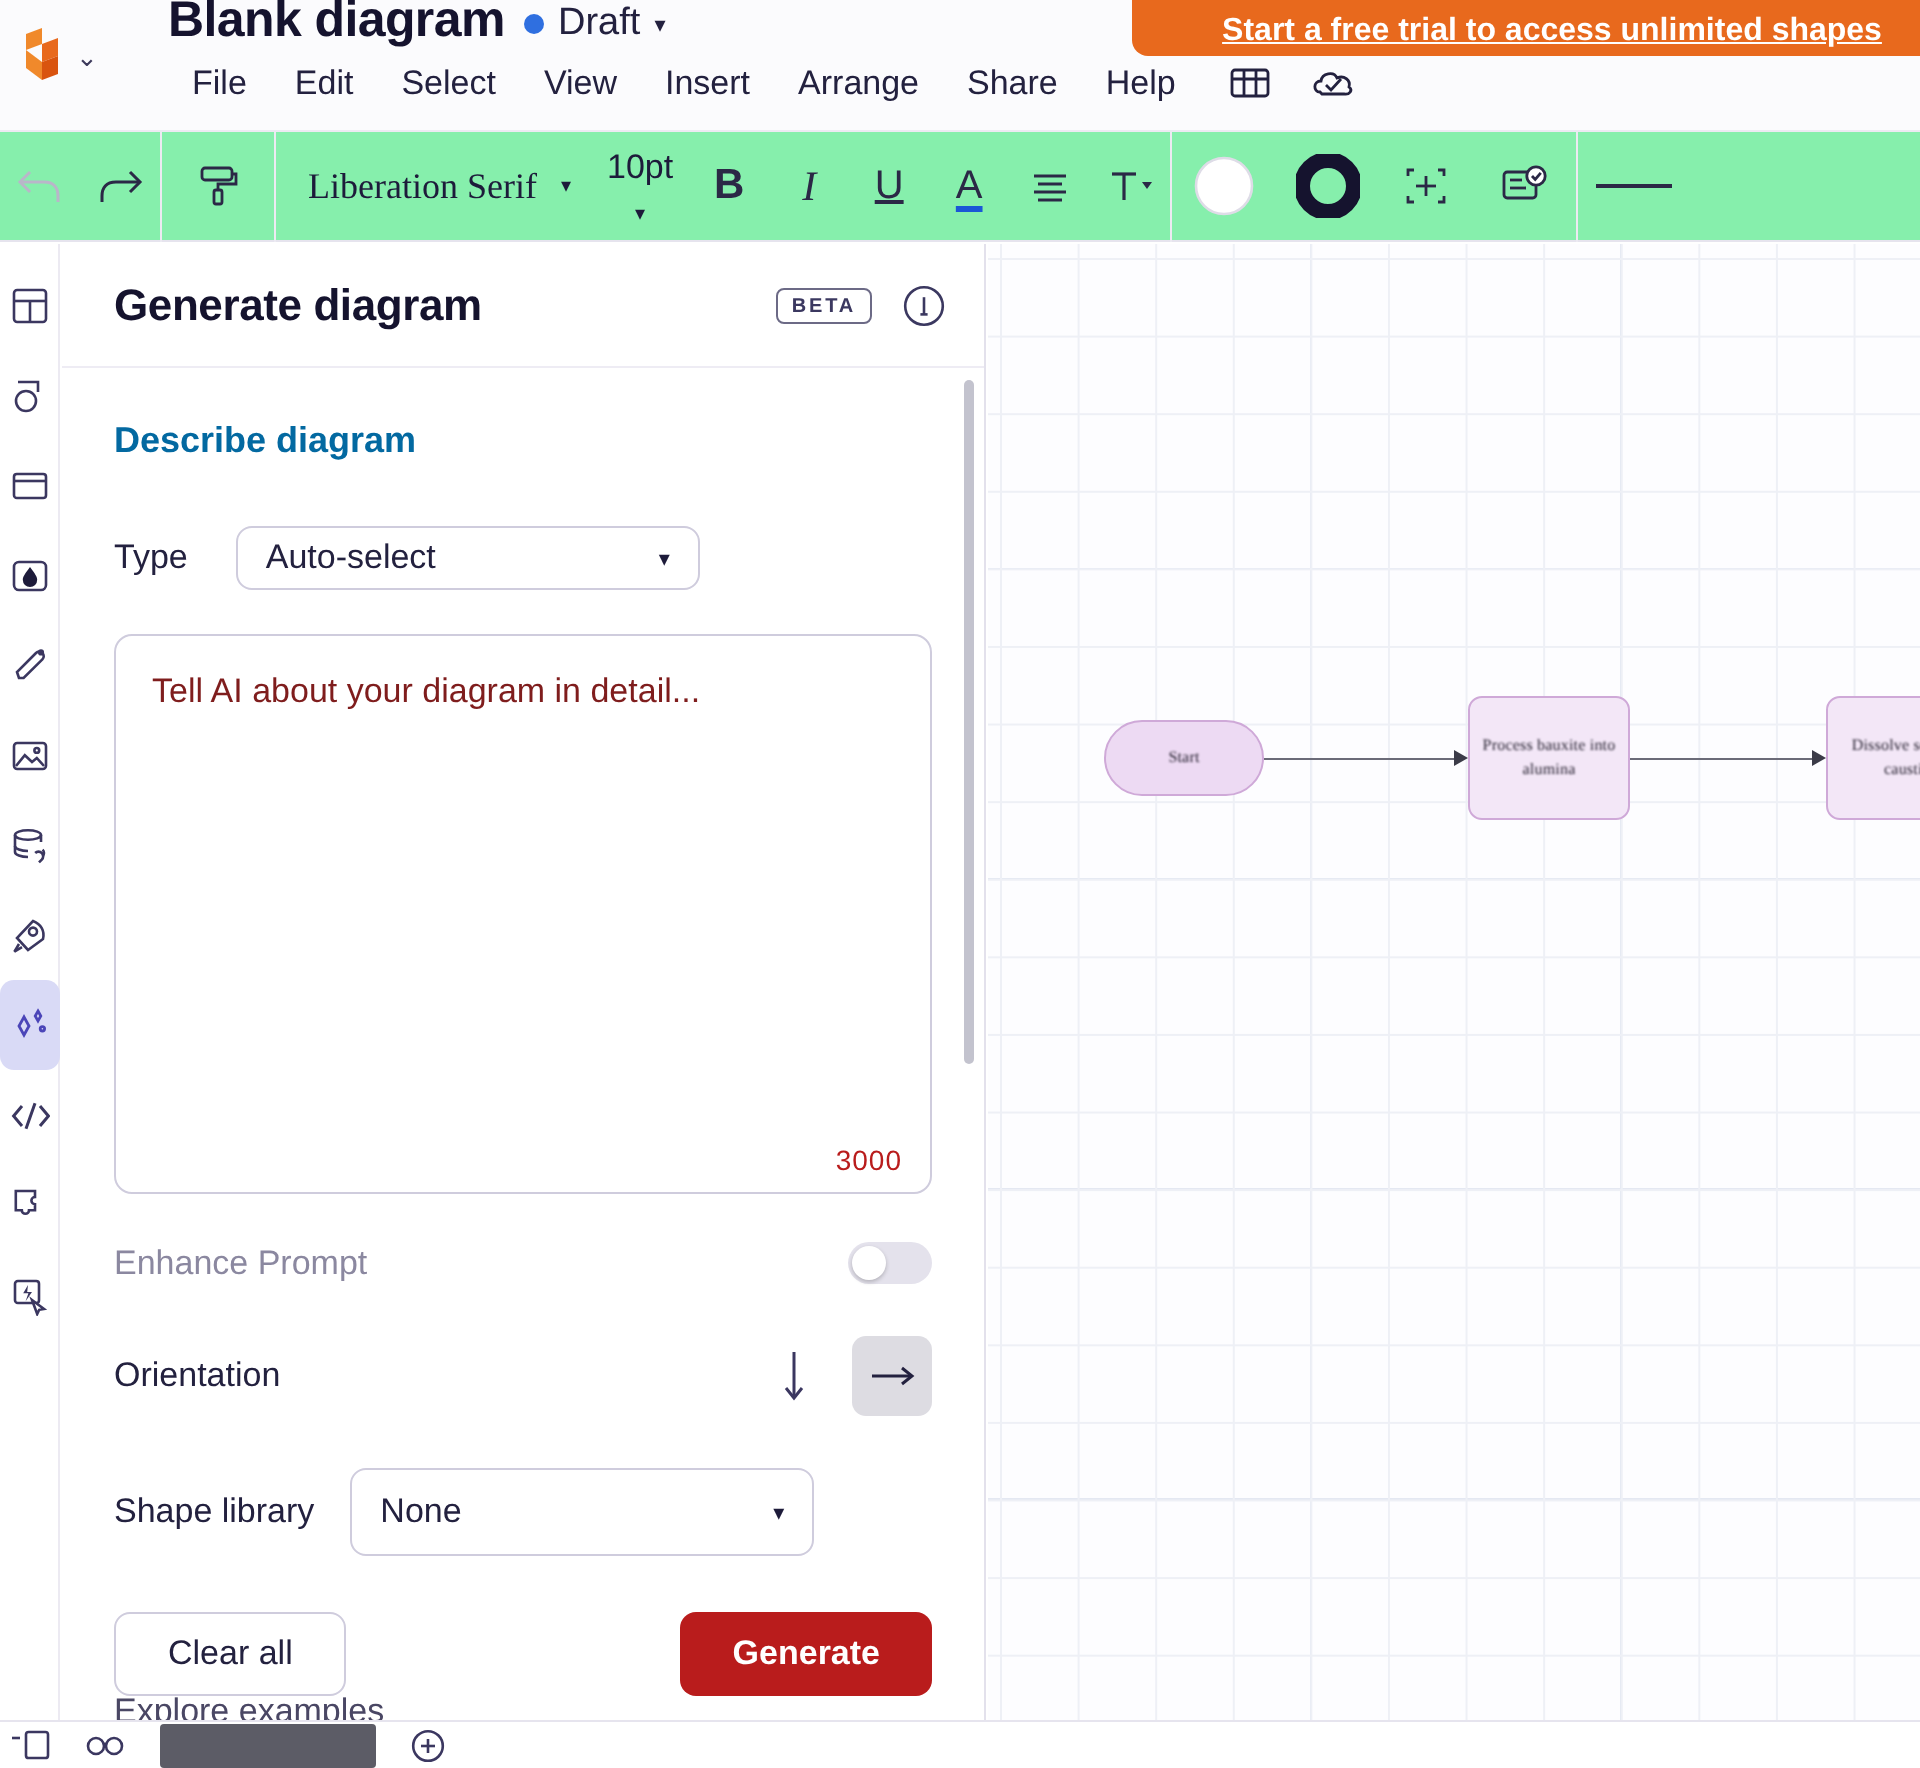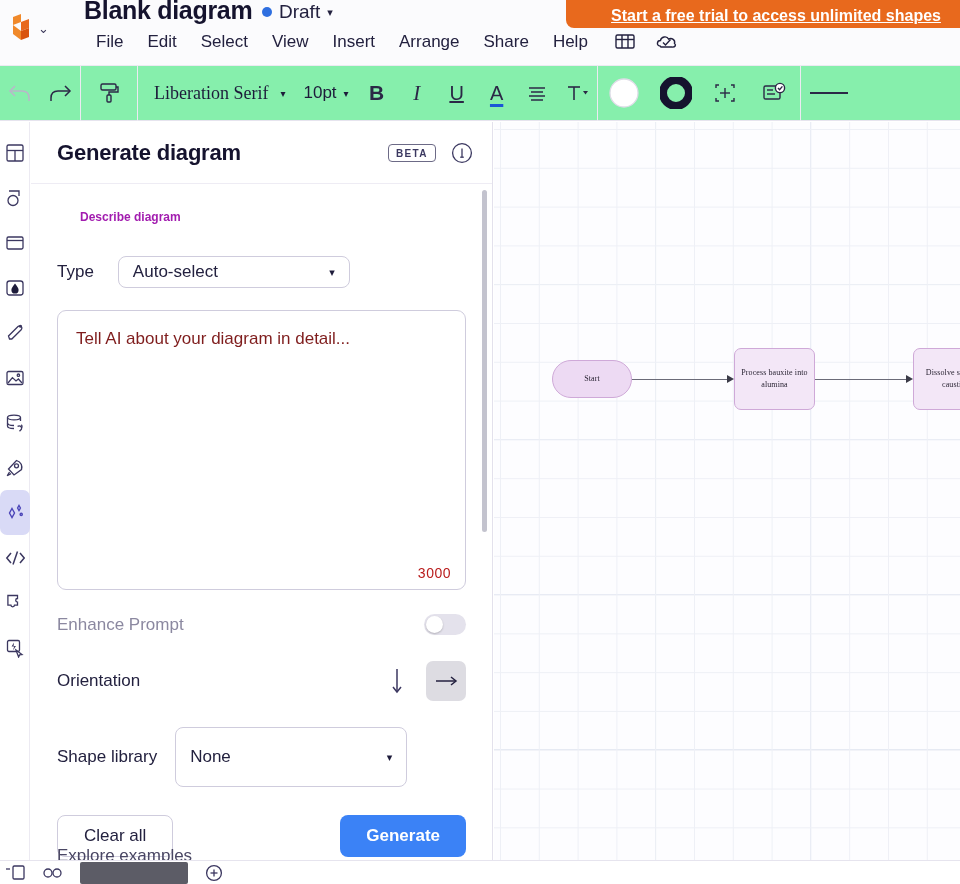--- a/index.html
+++ b/index.html
@@ -32,21 +32,21 @@
   .trial-banner span { color: #ffffff; font-size: 16px; font-weight: 700; text-decoration: underline; white-space: nowrap; }
 
   
   .formatbar { position: absolute; left: 0; top: 65px; width: 960px; height: 56px; background: #86efac; border-top: 1px solid #eceaf2; border-bottom: 1px solid #e6e4ee; display: flex; align-items: center; }
   .fb-seg { display: flex; align-items: center; height: 56px; }
   .fb-div { width: 1px; height: 56px; background: #eceaf2; }
   .fb-btn { display: flex; align-items: center; justify-content: center; min-width: 40px; height: 40px; cursor: pointer; color: #2b2846; }
   .fb-btn.dim { color: #b9b6c9; }
   .font-select { display: flex; align-items: center; gap: 12px; padding: 0 10px 0 16px; cursor: pointer; }
   .font-name { font-family: "Liberation Serif", serif; font-size: 18px; color: #1d1b3a; }
-  .sz-select { display: flex; align-items: center; gap: 7px; padding: 0 8px; cursor: pointer; }
+  .sz-select { display: flex; align-items: center; gap: 7px; padding: 0 8px; cursor: pointer; flex-direction: column; }
   .sz-name { font-size: 17px; color: #1d1b3a; }
   .caret-sm { font-size: 10px; color: #1d1b3a; }
   .fb-b { font-size: 21px; font-weight: 700; }
   .fb-i { font-size: 21px; font-style: italic; font-family: "Liberation Serif", serif; }
   .fb-u { font-size: 20px; text-decoration: underline; }
   .fb-a { position: relative; font-size: 20px; text-decoration: underline; text-decoration-color: #1b57d6; text-decoration-thickness: 3px; text-underline-offset: 4px; }
 
   
   .rail { position: absolute; left: 0; top: 122px; width: 30px; height: 762px; background: #ffffff; border-right: 1px solid #eceaf2; padding-top: 8px; }
   .rail-item { width: 30px; height: 45px; display: flex; align-items: center; justify-content: center; cursor: pointer; color: #3b3760; }
@@ -54,21 +54,21 @@
 
   
   .panel { position: absolute; left: 31px; top: 122px; width: 462px; height: 762px; background: #ffffff; border-right: 1px solid #e3e1ec; }
   .panel-head { position: relative; height: 62px; border-bottom: 1px solid #eeecf4; display: flex; align-items: center; padding: 0 18px 0 26px; }
   .panel-title { font-size: 22px; font-weight: 700; letter-spacing: -0.2px; color: #15132e; }
   .panel-head-right { margin-left: auto; display: flex; align-items: center; gap: 14px; }
   .beta-badge { border: 1px solid #6c6a86; border-radius: 4px; padding: 3px 7px 2px; font-size: 10px; letter-spacing: 1.4px; font-weight: 700; color: #3b3860; }
   .info-icon { width: 24px; height: 24px; cursor: pointer; }
 
   .panel-body { position: relative; padding: 26px 26px 0 26px; }
-  .section-title { font-size: 12px; font-weight: 700; color: #a21caf; margin-bottom: 32px; margin-left: 23px; }
+  .section-title { font-size: 18px; font-weight: 700; color: #0369a1; margin-bottom: 32px; }
 
   .row { display: flex; align-items: center; }
   .row-label { font-size: 17px; color: #23213f; }
   .dropdown { border: 1px solid #cfccdd; border-radius: 8px; height: 32px; display: flex; align-items: center; padding: 0 14px; cursor: pointer; background: #fff; }
   .dropdown .val { font-size: 17px; color: #23213f; }
   .dropdown .dd-caret { margin-left: auto; font-size: 11px; color: #1d1b3a; }
 
   .type-row { margin-bottom: 22px; }
   .type-row .dropdown { width: 232px; margin-left: 24px; }
 
@@ -81,25 +81,25 @@
   .toggle { margin-left: auto; width: 42px; height: 21px; border-radius: 11px; background: #e4e2ec; position: relative; cursor: pointer; }
   .toggle .knob { position: absolute; left: 2px; top: 2px; width: 17px; height: 17px; border-radius: 50%; background: #ffffff; box-shadow: 0 1px 2px rgba(0,0,0,.22); }
 
   .orient-row { margin-top: 26px; display: flex; align-items: center; }
   .orient-label { font-size: 17px; color: #23213f; }
   .orient-ctrls { margin-left: auto; display: flex; align-items: center; gap: 16px; }
   .orient-btn { width: 26px; height: 34px; display: flex; align-items: center; justify-content: center; cursor: pointer; color: #3b3760; }
   .orient-btn.sel { width: 40px; height: 40px; background: #dddce2; border-radius: 7px; }
 
   .shape-row { margin-top: 26px; display: flex; align-items: center; }
-  .shape-row .dropdown { width: 232px; margin-left: 18px; height: 60px; }
+  .shape-row .dropdown { width: 232px; margin-left: 18px; height: 44px; }
 
   .actions { margin-top: 28px; display: flex; justify-content: space-between; gap: 14px; }
   .btn-secondary { border: 1px solid #cfccdd; border-radius: 8px; background: #fff; height: 42px; padding: 0 26px; font-size: 17px; color: #23213f; cursor: pointer; font-family: "Liberation Sans", sans-serif; }
-  .btn-primary { border: none; border-radius: 8px; height: 42px; padding: 0 26px; font-size: 17px; font-weight: 700; color: #ffffff; background: #3b82f6; cursor: pointer; font-family: "Liberation Sans", sans-serif; }
+  .btn-primary { border: none; border-radius: 8px; height: 42px; padding: 0 26px; font-size: 17px; font-weight: 700; color: #ffffff; background: #b91c1c; cursor: pointer; font-family: "Liberation Sans", sans-serif; }
 
   .explore { position: absolute; left: 26px; bottom: 18px; font-size: 17px; color: #4a4764; cursor: pointer; }
 
   .panel-scrollbar { position: absolute; right: 5px; top: 68px; width: 5px; height: 342px; border-radius: 3px; background: #c3c3ce; cursor: pointer; }
 
   
   .canvas { position: absolute; left: 494px; top: 122px; width: 466px; height: 762px; overflow: hidden;
     background-color: #fdfdff;
     background-image:
       linear-gradient(to right, #eef0f6 1px, transparent 1px),

